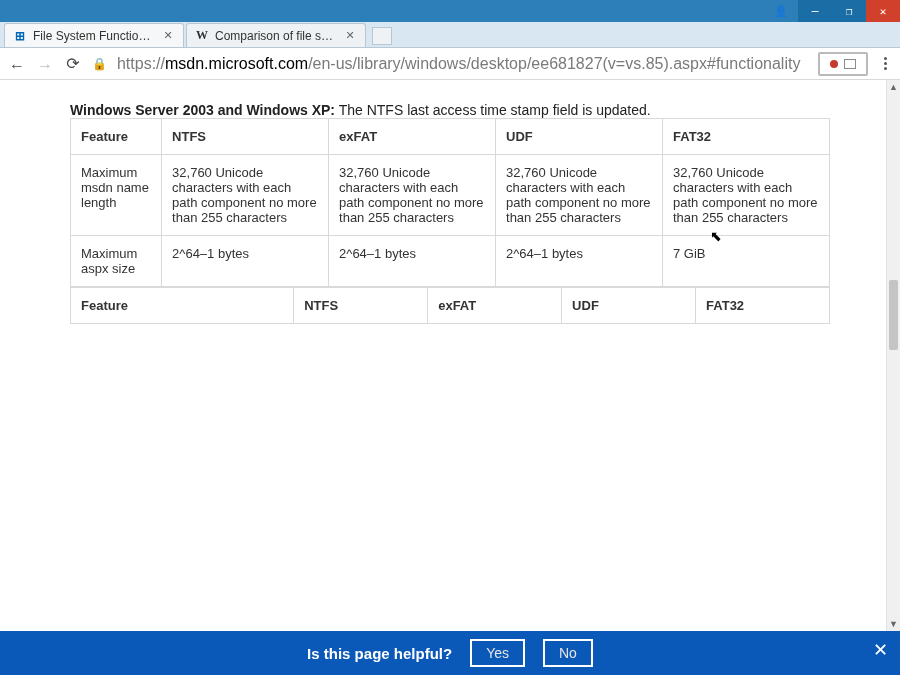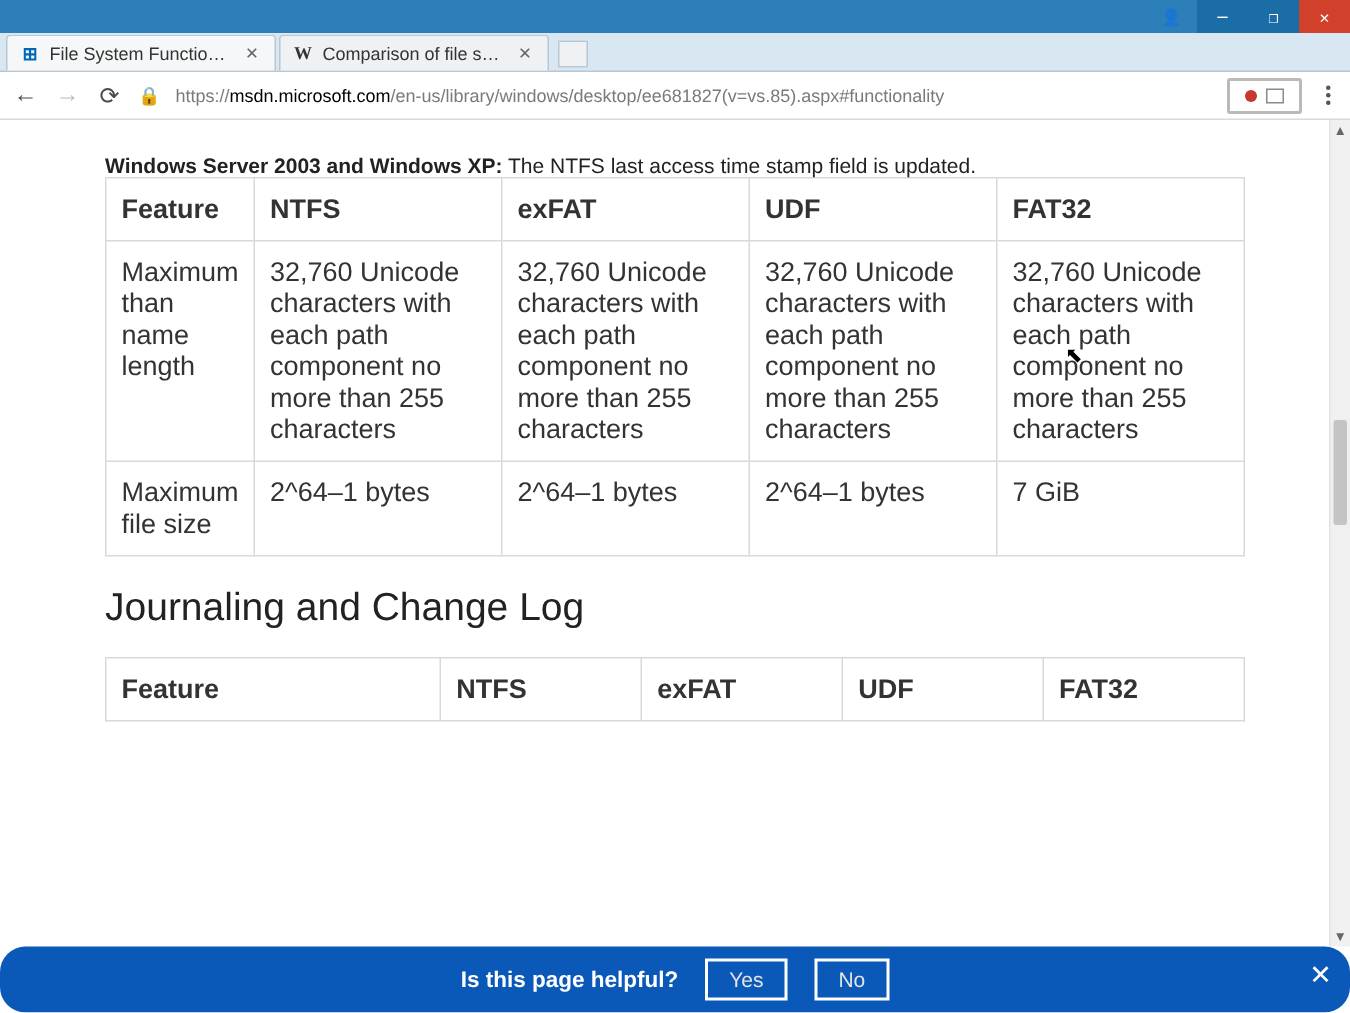--- a/index.html
+++ b/index.html
@@ -18,37 +18,37 @@
   .tab .favicon { width:14px;height:14px; display:flex;align-items:center;justify-content:center;}
   .tab .title { flex:1; white-space:nowrap; overflow:hidden; text-overflow:ellipsis; }
   .tab .close { color:#666; font-size:11px; width:14px;text-align:center;}
   .tab.inactive { background:#eef2f5; }
   .newtab { width:20px;height:18px;background:#eef2f5;border:1px solid #b9c7d3;margin-left:4px;margin-bottom:2px;display:flex;align-items:center;justify-content:center;font-size:10px;color:#777;}
   
   .toolbar { height:32px; display:flex; align-items:center; padding:0 8px; gap:10px; border-bottom:1px solid #d9d9d9; background:#fff;}
   .navbtn { width:18px; height:18px; display:flex; align-items:center; justify-content:center; color:#4a4a4a; font-size:16px;}
   .navbtn.disabled{color:#bcbcbc;}
   .padlock{color:#3a8b3a;font-size:12px;}
-  .omnibox { flex:1; font-size:12px; color:#333; }
+  .omnibox { flex:1; font-size:16px; color:#333; }
   .omnibox .host{color:#000;}
   .omnibox .path{color:#7a7a7a;}
   .rightbox{width:50px;height:24px;border:2px solid #bababa;border-radius:2px;display:flex;align-items:center;justify-content:center;gap:6px;}
   .menu-dots{width:14px;display:flex;flex-direction:column;gap:2px;align-items:center;}
   .menu-dots span{width:3px;height:3px;background:#555;border-radius:50%;}
   
   .page-wrap{position:relative;height:calc(675px - 22px - 26px - 32px);}
   .page { height:100%; overflow-y:auto; padding: 18px 70px 64px 70px; font-size:14px; color:#222; }
   .page p.intro { font-size:14px; margin-top:4px; }
   .page p.intro b{font-weight:700;}
   h2.section { font-size:26px; font-weight:400; color:#222; margin-top:18px; margin-bottom:18px;}
-  table.limits { border-collapse:collapse; width:100%; font-size:18px; }
+  table.limits { border-collapse:collapse; width:100%; font-size:13px; }
   table.limits th, table.limits td { border:1px solid #d9d9d9; padding:10px 10px; text-align:left; vertical-align:top; color:#333;}
   table.limits th { font-weight:700; background:#fff;}
   
-  .feedback { position:absolute; left:0; right:0; bottom:0; height:44px; background:#0a58b8; color:#fff; display:flex; align-items:center; justify-content:center; gap:18px;border-radius:17px;}
+  .feedback { position:absolute; left:0; right:0; bottom:0; height:44px; background:#0a58b8; color:#fff; display:flex; align-items:center; justify-content:center; gap:18px;}
   .feedback .q{font-size:15px; font-weight:600;}
   .fbtn{border:2px solid #fff; padding:4px 14px; font-size:14px; color:#e5e5e5;}
   .feedback .x{position:absolute;right:12px;top:8px;color:#fff;font-size:18px;}
   
   .vscroll{position:absolute;right:0;top:0;width:14px;height:calc(100% - 44px);background:#f0f0f0;border-left:1px solid #e2e2e2;}
   .vscroll .thumb{position:absolute;left:2px;right:2px;top:200px;height:70px;background:#c4c4c4;border-radius:2px;}
   .vscroll .arrow{position:absolute;left:0;right:0;height:14px;display:flex;align-items:center;justify-content:center;font-size:9px;color:#666;}
   .vscroll .arrow.up{top:0;}
   .vscroll .arrow.dn{bottom:0;}
   
@@ -125,37 +125,36 @@
         <tr>
           <th>Feature</th>
           <th>NTFS</th>
           <th>exFAT</th>
           <th>UDF</th>
           <th>FAT32</th>
         </tr>
       </thead>
       <tbody id="limits-body">
           <tr>
-            <td>Maximum than name length</td>
+            <td>Maximum msdn name length</td>
             <td>32,760 Unicode characters with each path component no more than 255 characters</td>
             <td>32,760 Unicode characters with each path component no more than 255 characters</td>
             <td>32,760 Unicode characters with each path component no more than 255 characters</td>
             <td>32,760 Unicode characters with each path component no more than 255 characters</td>
           </tr>
           <tr>
-            <td>Maximum file size</td>
+            <td>Maximum aspx size</td>
             <td>2^64–1 bytes</td>
             <td>2^64–1 bytes</td>
             <td>2^64–1 bytes</td>
             <td>7 GiB</td>
           </tr>
         </tbody>
     </table>
 
-    <h2 class="section">Journaling and Change Log</h2>
 
     <table class="limits">
       <colgroup>
           <col style="width:20%">
           <col style="width:12%">
           <col style="width:12%">
           <col style="width:12%">
           <col style="width:12%">
         </colgroup>
       <thead>

